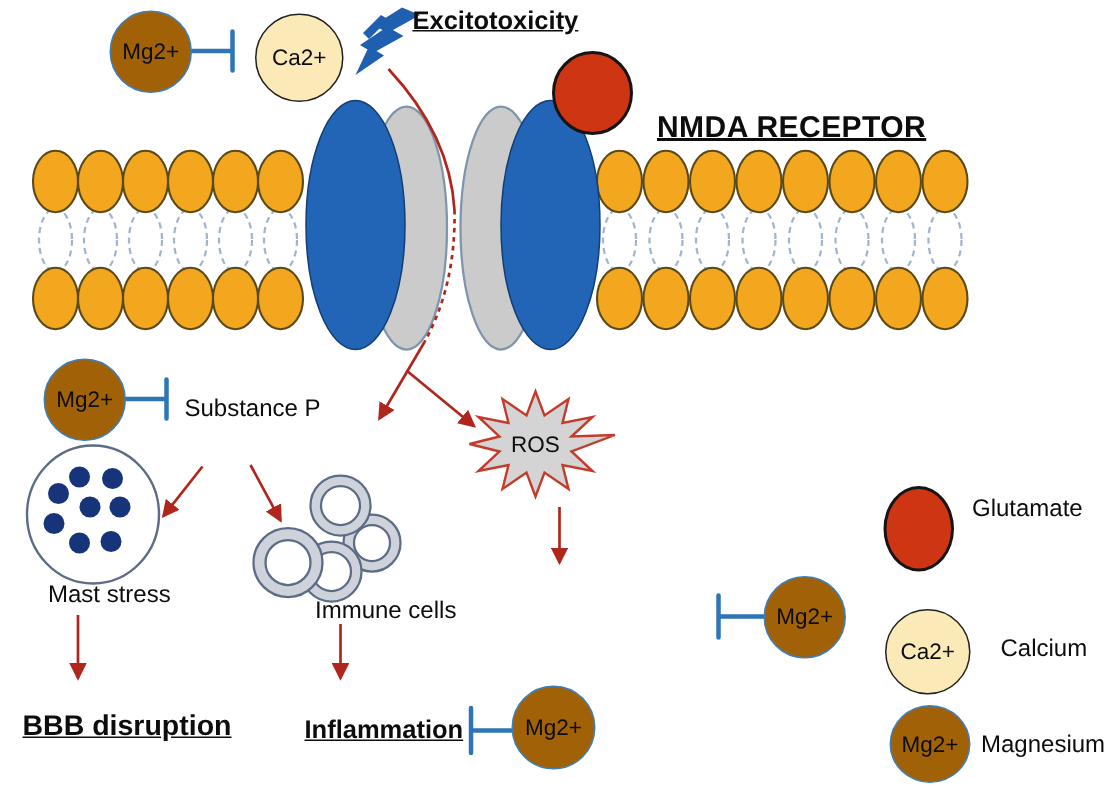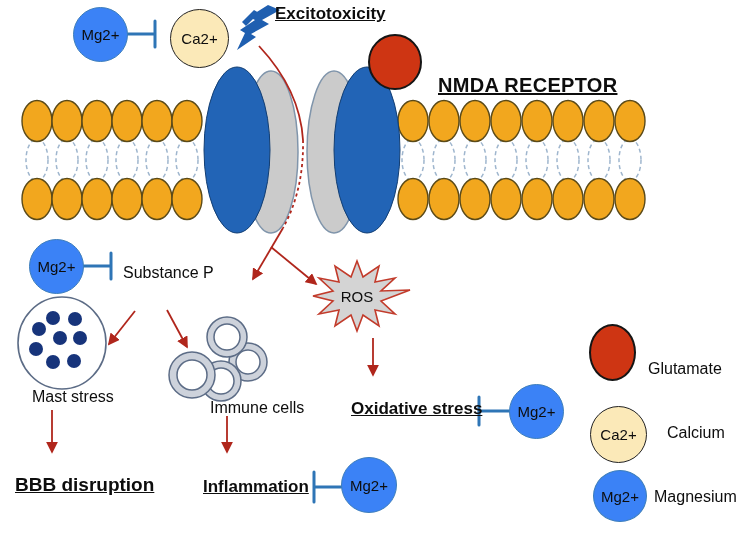--- a/index.html
+++ b/index.html
@@ -3,21 +3,21 @@
 <meta charset="utf-8">
 <style>
   html,body{margin:0;padding:0;background:#fff;}
   .stage{position:relative;width:745px;height:535px;background:#fff;overflow:hidden;
          font-family:"Liberation Sans",sans-serif;color:#0d0d0d;}
   .stage svg{position:absolute;left:0;top:0;}
   .lbl{position:absolute;white-space:nowrap;font-size:16px;line-height:1.15;}
   .b{font-weight:bold;text-decoration:underline;}
   .ctr{text-align:center;}
   .ion{position:absolute;border-radius:50%;display:flex;align-items:center;justify-content:center;
-       font-size:15px;background:#3b82f6;border:1.6px solid var(--magnesium-border-blue,#3D7EBB);
+       font-size:15px;background:#a16207;border:1.6px solid var(--magnesium-border-blue,#3D7EBB);
        box-sizing:border-box;}
   .ion.ca{background:var(--calcium-cream,#FBE9B8);border:1.6px solid #222;}
   .ion.glu{background:var(--glutamate-red,#CE3513);border:2px solid #151515;}
   
   .lipid-head{fill:var(--membrane-orange,#F2A71E);stroke:var(--membrane-head-stroke,#5B4A18);stroke-width:1.4;}
   .lipid-tail{fill:none;stroke:var(--tail-stroke,#9FB6CE);stroke-width:1.5;stroke-dasharray:4 3;}
   .recep-blue{fill:var(--receptor-blue,#2264B6);stroke:#123e73;stroke-width:1;}
   .recep-gray{fill:var(--receptor-gray,#CBCBCB);stroke:#8095AB;stroke-width:1.5;}
   .glushape{fill:var(--glutamate-red,#CE3513);stroke:#151515;stroke-width:2;}
   .inhib{stroke:var(--inhibition-blue,#2E75B6);stroke-width:3;fill:none;stroke-linecap:round;}
@@ -156,24 +156,23 @@
   <div class="ion" style="left:509px;top:384px;width:55px;height:55px;">Mg2+</div>
 
   <div class="lbl b" style="left:275px;top:4px;font-size:17px;">Excitotoxicity</div>
   <div class="lbl b" style="left:438px;top:62px;font-size:20px;letter-spacing:0.3px;margin-top:12px;">NMDA RECEPTOR</div>
   <div class="lbl" style="left:123px;top:264px;">Substance P</div>
   <div class="lbl ctr" style="left:331px;top:288px;width:52px;font-size:15px;">ROS</div>
   <div class="lbl" style="left:32px;top:388px;">Mast stress</div>
   <div class="lbl" style="left:210px;top:399px;">Immune cells</div>
   <div class="lbl b" style="left:15px;top:474px;font-size:19px;">BBB disruption</div>
   <div class="lbl b" style="left:191px;top:477px;font-size:17px;margin-left:12px;">Inflammation</div>
-  <div class="lbl b" style="left:351px;top:399px;font-size:17px;">Oxidative stress</div>
 
   <div>
     <div class="ion glu" style="left:589px;top:324px;width:47px;height:57px;"></div>
-    <div class="lbl" style="left:648px;top:360px;">Glutamate</div>
+    <div class="lbl" style="left:648px;top:331px;">Glutamate</div>
     <div class="ion ca" style="left:590px;top:406px;width:57px;height:57px;">Ca2+</div>
     <div class="lbl" style="left:667px;top:424px;">Calcium</div>
     <div class="ion" style="left:593px;top:470px;width:54px;height:52px;">Mg2+</div>
     <div class="lbl" style="left:654px;top:488px;">Magnesium</div>
   </div>
 
 </div>
 
 </body></html>

